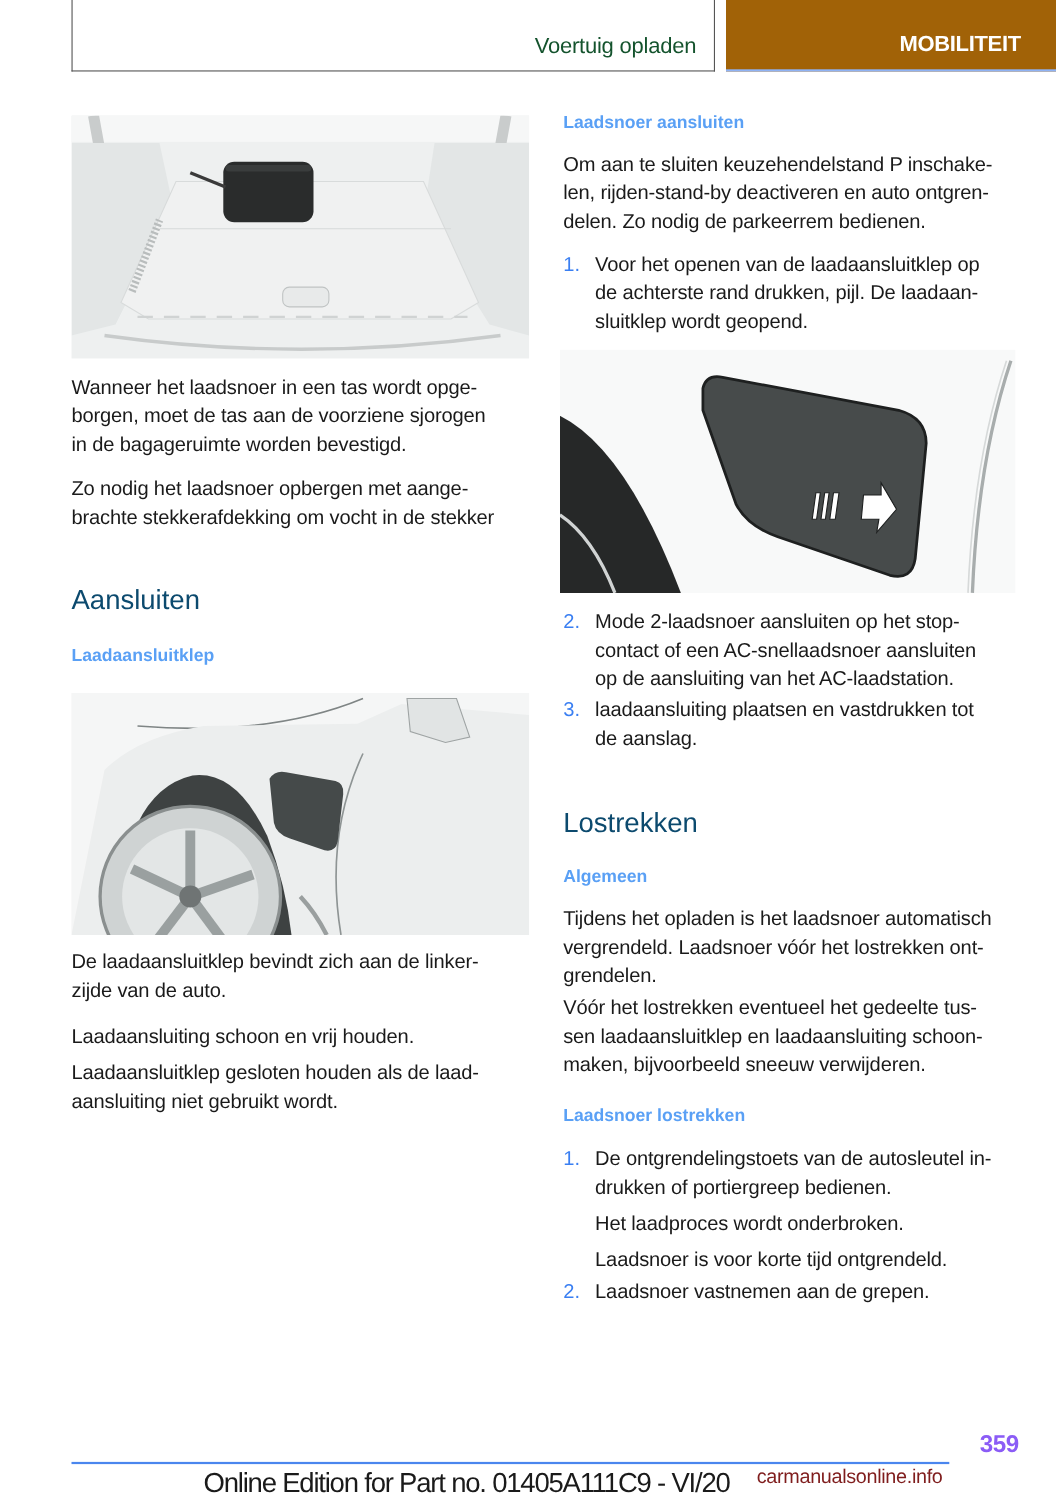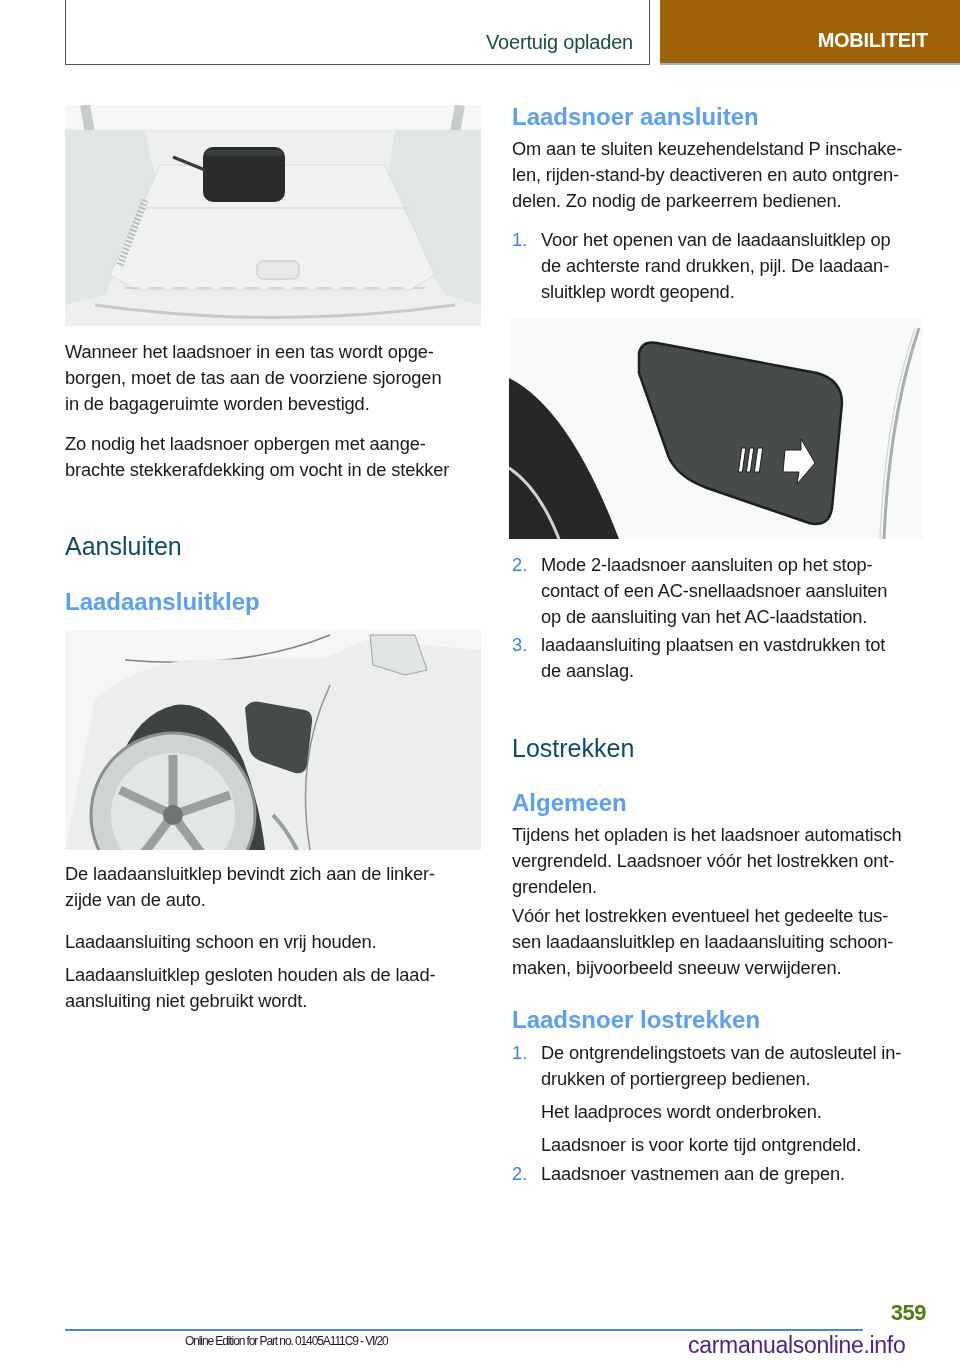--- a/index.html
+++ b/index.html
@@ -24,38 +24,38 @@
     font-size: 20px; font-weight: bold; color: #ffffff; letter-spacing: -0.3px;
   }
 
   
   .col { position: absolute; top: 0; }
   .col-left { left: 65px; width: 416px; }
   .col-right { left: 512px; width: 418px; }
 
   .p { font-size: 18.3px; line-height: 26px; color: #1a1a1a; letter-spacing: -0.15px; }
   .h1 { font-size: 25px; font-weight: normal; color: #0c4a6e; letter-spacing: 0px; }
-  .h2 { font-size: 24px; font-weight: bold; color: #5aa0f5; letter-spacing: 0px; }
+  .h2 { font-size: 16px; font-weight: bold; color: #5aa0f5; letter-spacing: 0px; }
 
   .abs { position: absolute; }
 
   
   .fig { position: absolute; background: #f4f5f5; overflow: hidden; }
   .fig svg { display: block; width: 100%; height: 100%; }
 
   
   .li { position: absolute; left: 0; width: 418px; }
   .li-num { position: absolute; left: 0; top: 0; color: #3a7ff2; font-size: 18.3px; line-height: 26px; }
   .li-text { position: absolute; left: 29px; top: 0; width: 392px; }
 
   
   .footer-line { position: absolute; left: 65px; top: 1329px; width: 798px; height: 2px; background: #4a86ee; }
-  .page-num { position: absolute; right: 34px; top: 1300px; font-size: 22px; font-weight: bold; color: #4d7c0f; letter-spacing: -0.5px; }
-  .footer-text { position: absolute; left: 185px; top: 1334px; font-size: 12px; color: #1a1a1a; letter-spacing: -1.1px; white-space: nowrap; }
-  .watermark { position: absolute; left: 688px; top: 1332px; font-size: 23px; color: #4c1d95; letter-spacing: -0.3px; white-space: nowrap; }
+  .page-num { position: absolute; right: 34px; top: 1300px; font-size: 22px; font-weight: bold; color: #8b5cf6; letter-spacing: -0.5px; }
+  .footer-text { position: absolute; left: 185px; top: 1334px; font-size: 25px; color: #1a1a1a; letter-spacing: -1.1px; white-space: nowrap; }
+  .watermark { position: absolute; left: 688px; top: 1332px; font-size: 18px; color: #7f1d1d; letter-spacing: -0.3px; white-space: nowrap; }
 </style>
 </head>
 <body>
 
 <div class="hdr-box">
   <span class="hdr-title">Voertuig opladen</span>
 </div>
 <div class="hdr-tab">
   <span class="hdr-tab-label">MOBILITEIT</span>
 </div>

